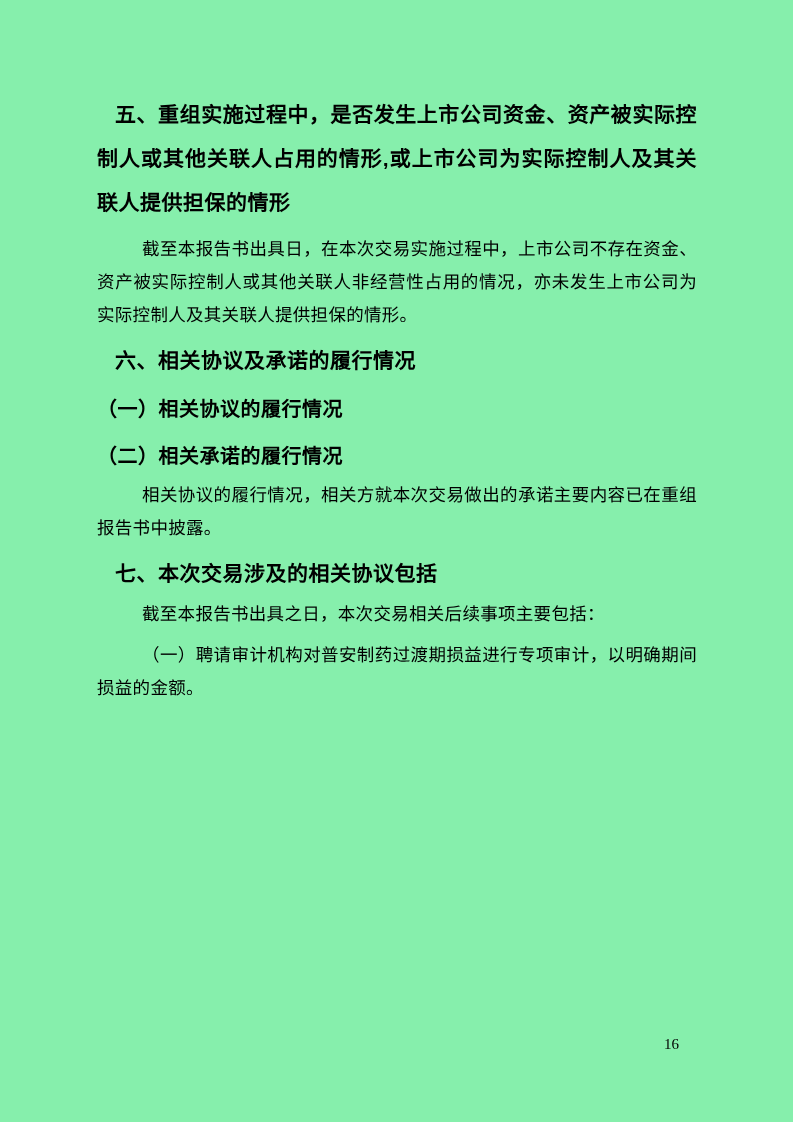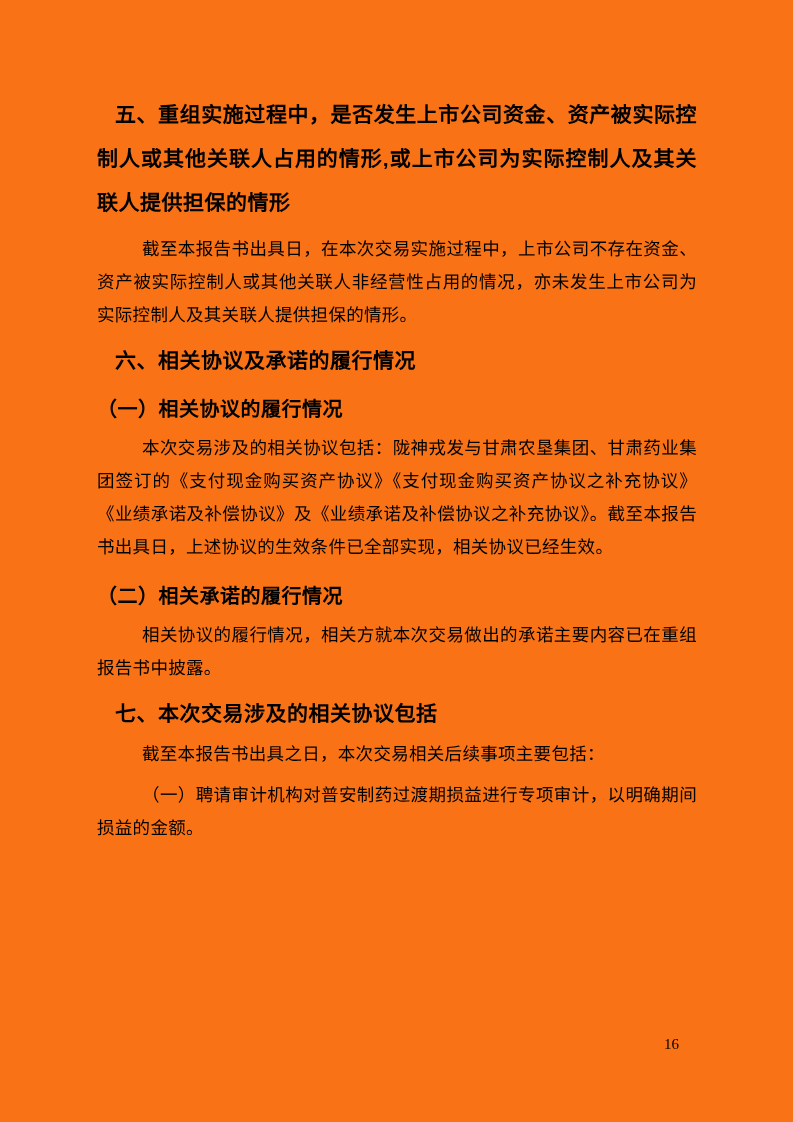--- a/index.html
+++ b/index.html
@@ -4,21 +4,21 @@
 <style>
   html, body {
     margin: 0;
     padding: 0;
     background: #ffffff;
   }
   .page {
     position: relative;
     width: 793px;
     height: 1122px;
-    background: #f97316;
+    background: #86efac;
     box-sizing: border-box;
     padding: 93px 96px 0 97px;
     overflow: hidden;
     color: #000000;
   }
   
   .h1 {
     font-family: "Liberation Sans", "DejaVu Sans", sans-serif;
     font-weight: 700;
     font-size: 21px;
@@ -66,21 +66,20 @@
 
 <div class="page">
   <h1 class="h1 multiline">五、重组实施过程中，是否发生上市公司资金、资产被实际控制人或其他关联人占用的情形,或上市公司为实际控制人及其关联人提供担保的情形</h1>
 
   <p class="para">截至本报告书出具日，在本次交易实施过程中，上市公司不存在资金、资产被实际控制人或其他关联人非经营性占用的情况，亦未发生上市公司为实际控制人及其关联人提供担保的情形。</p>
 
   <h1 class="h1">六、相关协议及承诺的履行情况</h1>
 
   <h2 class="h2">（一）相关协议的履行情况</h2>
 
-  <p class="para">本次交易涉及的相关协议包括：陇神戎发与甘肃农垦集团、甘肃药业集团签订的《支付现金购买资产协议》《支付现金购买资产协议之补充协议》《业绩承诺及补偿协议》及《业绩承诺及补偿协议之补充协议》。截至本报告书出具日，上述协议的生效条件已全部实现，相关协议已经生效。</p>
 
 
   <h2 class="h2">（二）相关承诺的履行情况</h2>
 
   <p class="para">相关协议的履行情况，相关方就本次交易做出的承诺主要内容已在重组报告书中披露。</p>
 
 
   <h1 class="h1">七、本次交易涉及的相关协议包括</h1>
 
   <p class="para">截至本报告书出具之日，本次交易相关后续事项主要包括：</p>

